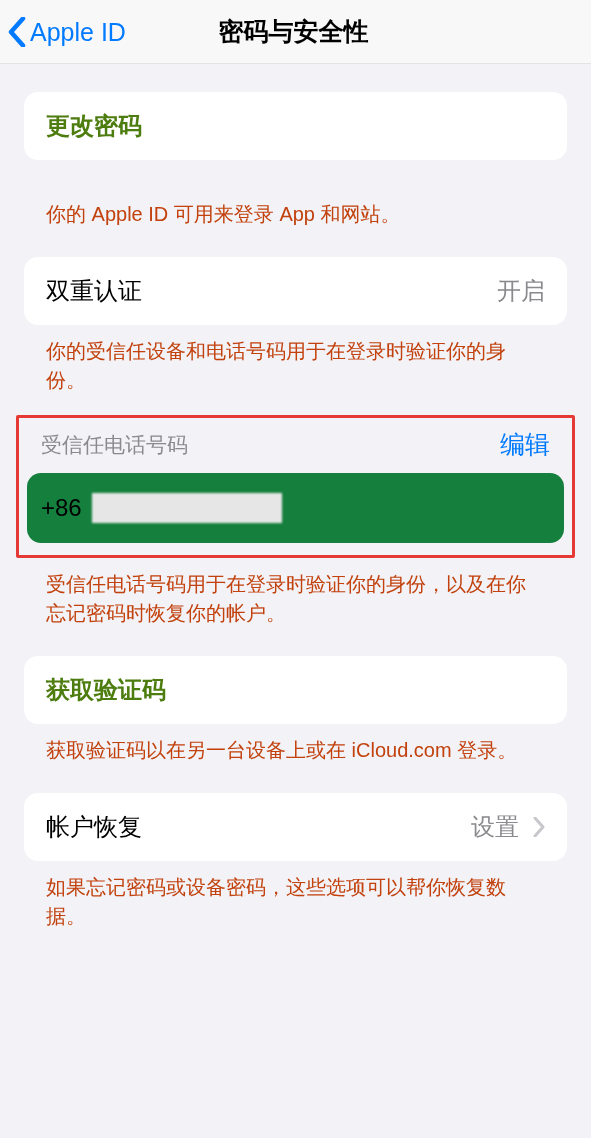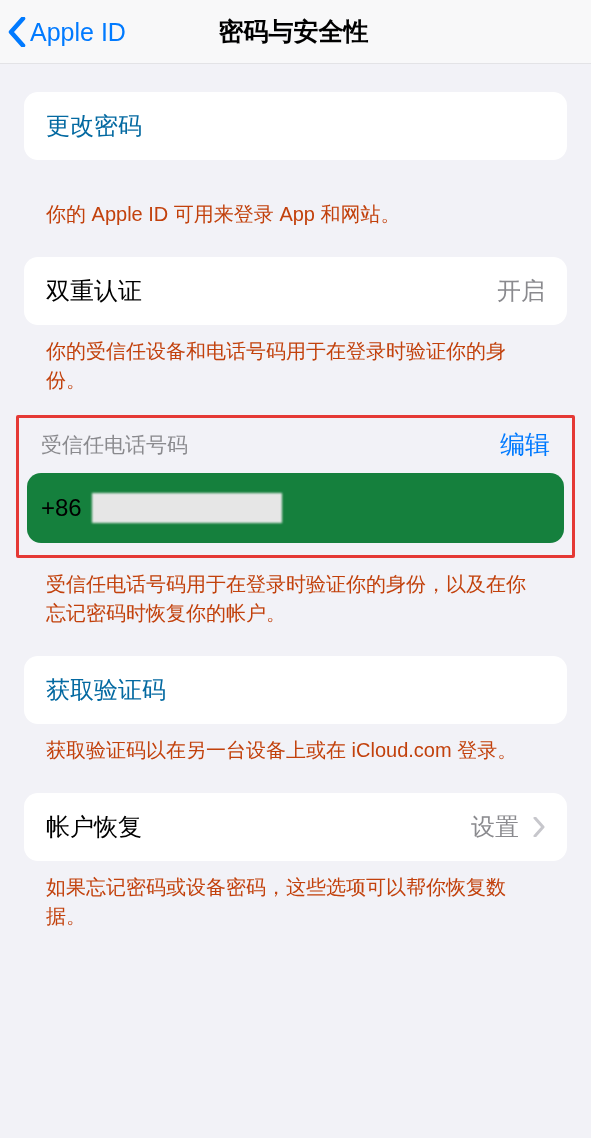--- a/index.html
+++ b/index.html
@@ -49,21 +49,21 @@
       overflow: hidden;
     }
     .row {
       min-height: 68px;
       padding: 0 22px;
       display: flex;
       align-items: center;
       justify-content: space-between;
       font-size: 24px;
     }
-    .row-link { color: #0369a1; }
+    .row-link { color: #4d7c0f; font-weight: bold; }
     .row-label { color: #000; }
     .row-right {
       display: flex;
       align-items: center;
       gap: 14px;
       color: #8a8a8e;
       font-size: 24px;
     }
     .chevron {
       width: 12px; height: 20px;

